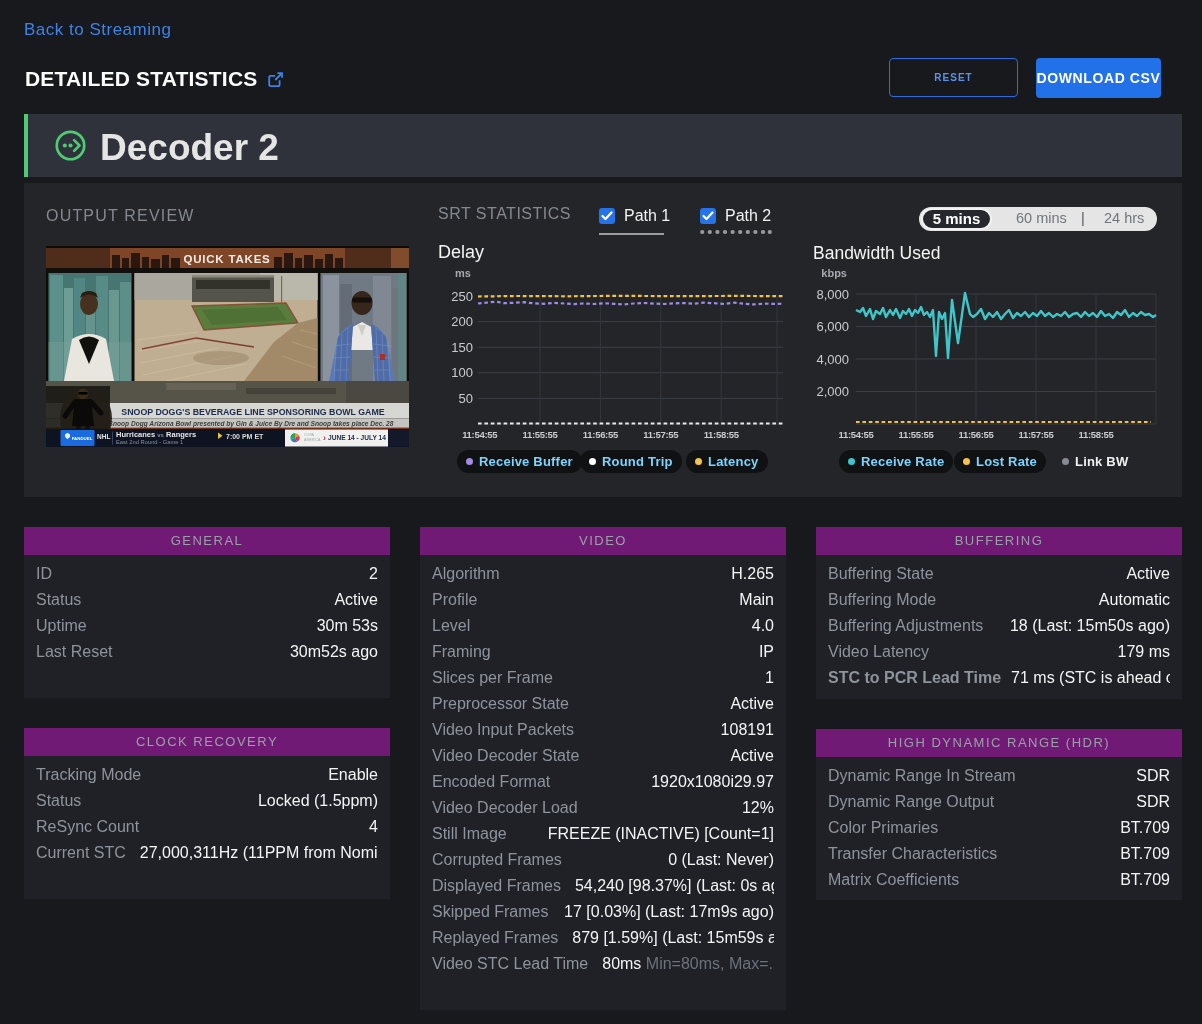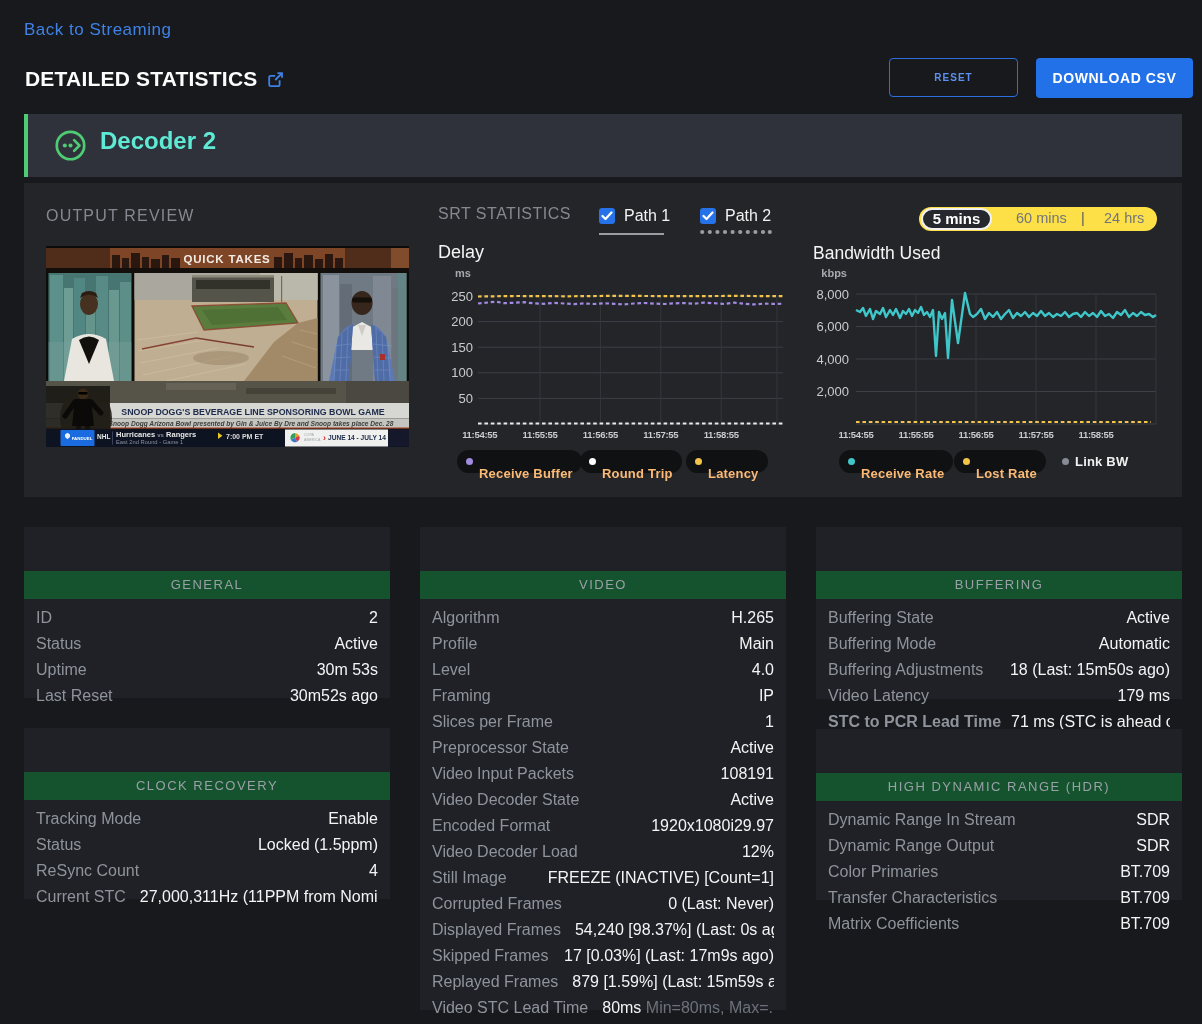--- a/index.html
+++ b/index.html
@@ -4,59 +4,59 @@
 <style>
 * { margin:0; padding:0; box-sizing:border-box; }
 html,body { width:1202px; height:1024px; background:#17191d; font-family:"Liberation Sans", sans-serif; overflow:hidden; }
 #page { position:relative; width:1202px; height:1024px; background:#17191d; }
 .abs { position:absolute; }
 
 
 #back { left:24px; top:20px; color:#3f82e6; font-size:17px; letter-spacing:0.5px; }
 #title { left:25px; top:67px; color:#fdfdfd; font-size:21px; font-weight:bold; letter-spacing:0.2px; }
 #btn-reset { left:889px; top:58px; width:129px; height:39px; border:1px solid #2e6de0; border-radius:4px; color:#5d90ec; font-size:10px; font-weight:bold; letter-spacing:1px; text-align:center; line-height:37px; }
-#btn-csv { left:1036px; top:58px; width:157px; height:40px; background:#2371e9; border-radius:4px; color:#ffffff; font-size:14px; font-weight:bold; letter-spacing:0.6px; text-align:center; line-height:40px; }
+#btn-csv { left:1036px; top:58px; width:125px; height:40px; background:#2371e9; border-radius:4px; color:#ffffff; font-size:14px; font-weight:bold; letter-spacing:0.6px; text-align:center; line-height:40px; }
 
 
 #decbar { left:24px; top:114px; width:1158px; height:63px; background:#2f323a; border-left:4px solid #4fcb73; }
 #decbar .dicon { position:absolute; left:26px; top:15px; }
-#decbar .dtitle { position:absolute; left:72px; top:13px; color:#5eead4; font-size:24px; font-weight:bold; }
+#decbar .dtitle { position:absolute; left:72px; top:13px; color:#e5e5e5; font-size:37px; font-weight:bold; }
 
 
 #panel { left:24px; top:183px; width:1158px; height:314px; background:#232529; }
 .sechead { color:#85898f; font-size:16px; letter-spacing:1.2px; white-space:nowrap; }
 #lbl-output { left:22px; top:24px; }
 #lbl-srt { left:414px; top:22px; }
 .chart-title { color:#f5f5f5; font-size:19px; font-weight:normal; }
 
 
 .pathbox { position:absolute; top:24px; }
 .cb { position:absolute; left:0; top:1px; width:16px; height:16px; background:#2673e9; border-radius:3px; }
 .cb svg { position:absolute; left:2px; top:3px; }
 .plabel { position:absolute; left:25px; top:0px; color:#f2f2f2; font-size:16px; white-space:nowrap; }
 #path1 { left:575px; }
 #path2 { left:676px; }
 .pline { position:absolute; left:0px; top:26px; width:65px; height:2px; background:#9a9da1; }
 .pdots { position:absolute; left:0px; top:22px; }
 
 
-#toggle { left:895px; top:24px; width:238px; height:24px; background:#fde047; border-radius:12px; color:#71757d; font-size:14.5px; }
+#toggle { left:895px; top:24px; width:238px; height:24px; background:#e5e5e5; border-radius:12px; color:#71757d; font-size:14.5px; }
 #toggle .active { position:absolute; left:2px; top:1px; width:71px; height:22px; background:#26282e; border:2px solid #f2f2f2; border-radius:11px; color:#fff; font-weight:bold; text-align:center; line-height:18px; font-size:15px; }
 #toggle .t60 { position:absolute; left:97px; top:3px; }
 #toggle .t24 { position:absolute; left:185px; top:3px; }
 #toggle .sep { position:absolute; left:162px; top:3px; color:#55585f; }
 
 
-.pill { position:absolute; height:23px; background:#101113; border-radius:12px; color:#fdba74; font-size:13px; font-weight:bold; line-height:23px; padding:12px 9px 0 22px; letter-spacing:0.2px; }
+.pill { position:absolute; height:23px; background:#101113; border-radius:12px; color:#7dd3fc; font-size:13px; font-weight:bold; line-height:23px; padding:0 9px 0 22px; letter-spacing:0.2px; }
 .pill .dot, .nopill .dot { position:absolute; left:9px; top:8px; width:7px; height:7px; border-radius:50%; }
 .nopill { position:absolute; height:23px; color:#f0f0f0; font-size:13px; font-weight:bold; line-height:23px; padding:0 0 0 22px; letter-spacing:0.2px; }
 
 
 .card { position:absolute; background:#1f2127; }
-.chead { height:28px; background:#14532d; color:#9aa0a8; font-size:13px; letter-spacing:1.5px; text-align:center; line-height:28px;margin-top:44px; }
+.chead { height:28px; background:#701a75; color:#9aa0a8; font-size:13px; letter-spacing:1.5px; text-align:center; line-height:28px; }
 .crows { padding:6px 12px 0 12px; }
 .crow { height:26px; line-height:26px; font-size:16px; white-space:nowrap; display:flex; justify-content:space-between; overflow:hidden;gap:8px; }
 .crow .lab { color:#8f939b; flex:0 0 auto; padding-right:6px; }
 .crow .val { color:#f4f4f5; flex:0 0 auto; }
 .crow .dim { color:#6d717a; }
 </style>
 </head>
 <body>
 <div id="page">
   <div id="back" class="abs">Back to Streaming</div>

